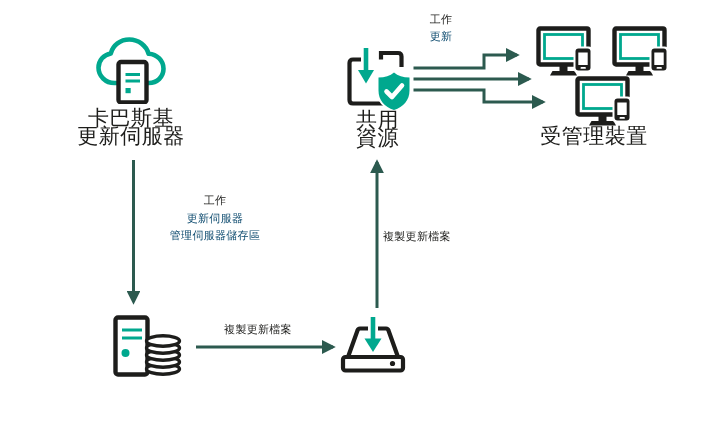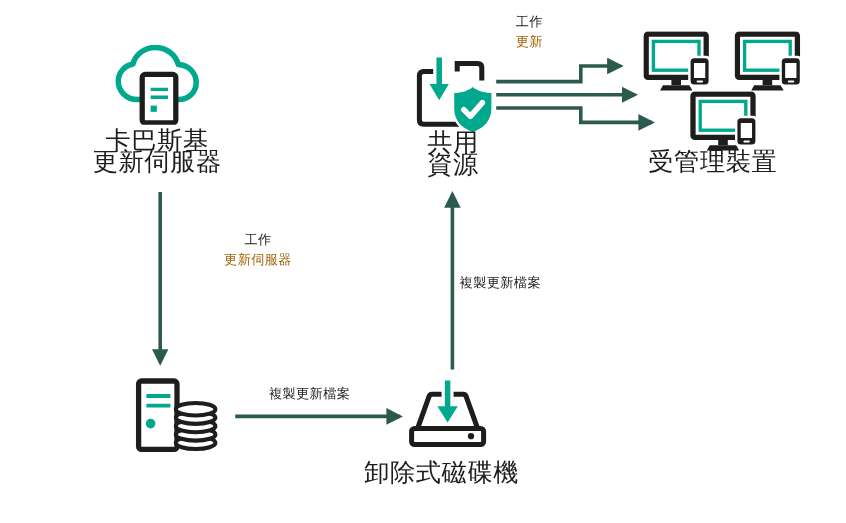--- a/index.html
+++ b/index.html
@@ -3,21 +3,21 @@
 <meta charset="utf-8">
 <style>
   html,body{margin:0;padding:0;background:#fff;}
   #canvas{
     position:relative;width:705px;height:436px;background:#fff;overflow:hidden;
     font-family:"Liberation Sans","DejaVu Sans",sans-serif;color:#1d1d1b;
   }
   .abs{position:absolute;}
   .node-label{font-size:21px;letter-spacing:.5px;line-height:18px;color:#1d1d1b;text-align:center;}
   .edge-label{font-size:11px;letter-spacing:.3px;line-height:17.5px;color:#1d1d1b;text-align:center;}
-  .teal{color:#a16207;font-family:Liberation Mono, monospace;}
+  .teal{color:#0c4a6e;}
   svg{display:block;}
 </style>
 </head>
 <body>
 
 <div id="canvas">
 
   <svg class="abs" style="left:0;top:0" width="705" height="436" viewBox="0 0 705 436">
     <defs>
       <marker id="ah" viewBox="0 0 10 10" refX="8" refY="5" markerWidth="4.6" markerHeight="4.6" orient="auto">
@@ -41,20 +41,21 @@
     <rect x="29.5" y="51" width="5.2" height="5.2" fill="#00A88E"></rect>
   </svg>
   <div class="abs node-label" style="left:56px;top:109px;width:150px">
     <div>卡巴斯基</div>
     <div>更新伺服器</div>
   </div>
 
   <div class="abs edge-label" style="left:140px;top:192px;width:150px">
     <div>工作</div>
     <div class="teal">更新伺服器</div>
+    <div class="teal">管理伺服器儲存區</div>
   </div>
 
   <svg class="abs" style="left:112px;top:313px" width="72" height="66" viewBox="0 0 72 66">
     <rect x="3.5" y="4.5" width="32" height="57" rx="2.5" fill="#fff" stroke="#1D1D1B" stroke-width="4.4"></rect>
     <path d="M10,17 H30 M10,25 H30" stroke="#00A88E" stroke-width="3.2" fill="none"></path>
     <circle cx="13.5" cy="40" r="4" fill="#00A88E"></circle>
     <g fill="#fff" stroke="#1D1D1B" stroke-width="3.4">
       <ellipse cx="51" cy="56" rx="16.5" ry="5.2"></ellipse>
       <ellipse cx="51" cy="49" rx="16.5" ry="5.2"></ellipse>
       <ellipse cx="51" cy="42" rx="16.5" ry="5.2"></ellipse>
@@ -67,21 +68,20 @@
 
   <svg class="abs" style="left:339px;top:313px" width="68" height="62" viewBox="0 0 68 62">
     <path d="M9,44 L18.5,17.5 Q19,15.5 21,15.5 H47 Q49,15.5 49.5,17.5 L59,44" fill="#fff" stroke="#1D1D1B" stroke-width="4.2" stroke-linejoin="round"></path>
     <rect x="4" y="44" width="60" height="13.5" rx="2.5" fill="#fff" stroke="#1D1D1B" stroke-width="4.2"></rect>
     <circle cx="53.5" cy="50.5" r="2.6" fill="#1D1D1B"></circle>
     <path d="M34,2 V29" stroke="#fff" stroke-width="10" fill="none"></path>
     <polygon points="24,24 44,24 34,42" fill="#fff"></polygon>
     <path d="M34,4 V27" stroke="#00A88E" stroke-width="4.6" fill="none"></path>
     <polygon points="25.5,25.5 42.5,25.5 34,39" fill="#00A88E"></polygon>
   </svg>
-  <div class="abs node-label" style="left:294px;top:386px;width:148px">卸除式磁碟機</div>
 
   <div class="abs edge-label" style="left:383px;top:228px;text-align:left">複製更新檔案</div>
 
   <svg class="abs" style="left:343px;top:45px" width="72" height="66" viewBox="0 0 72 66">
     <path d="M21,14.5 H10 Q6.5,14.5 6.5,18 V55 Q6.5,58.5 10,58.5 H40" fill="none" stroke="#1D1D1B" stroke-width="4.2"></path>
     <path d="M38,14.5 V8 H55 Q58.5,8 58.5,11.5 V22" fill="none" stroke="#1D1D1B" stroke-width="4.2"></path>
     <path d="M23,1 V30" stroke="#fff" stroke-width="10" fill="none"></path>
     <polygon points="13,25 33,25 23,41" fill="#fff"></polygon>
     <path d="M23,3 V26.5" stroke="#00A88E" stroke-width="4.6" fill="none"></path>
     <polygon points="15,25 31,25 23,38.5" fill="#00A88E"></polygon>

